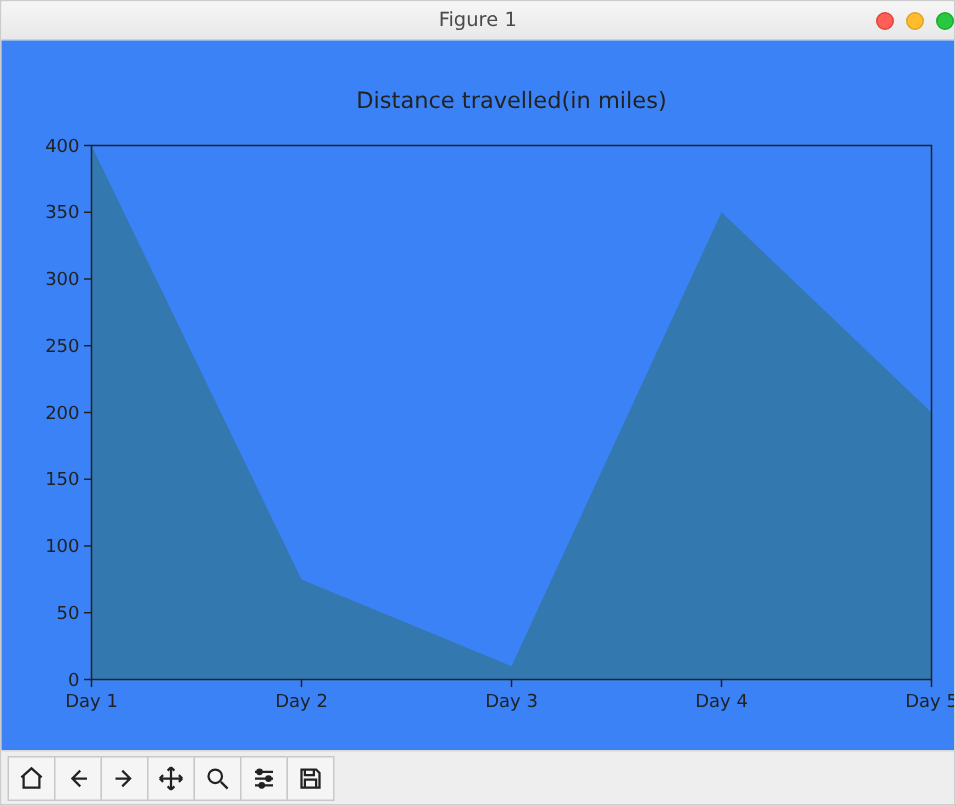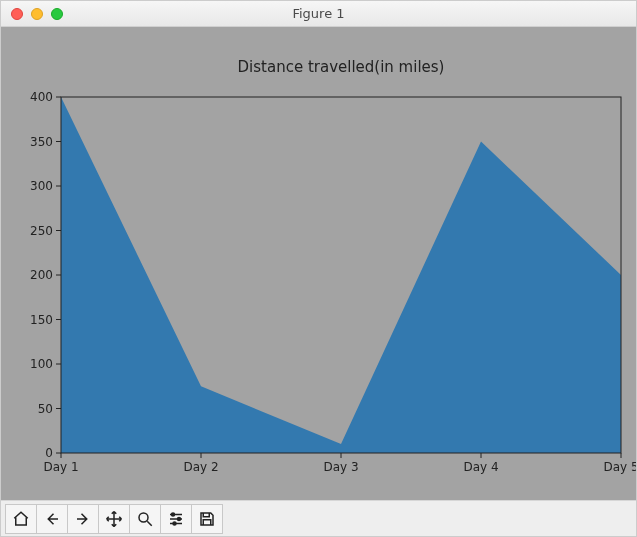--- a/index.html
+++ b/index.html
@@ -2,31 +2,32 @@
 <html><head>
 <meta charset="utf-8">
 <style>
   * { box-sizing: border-box; margin: 0; padding: 0; }
   html, body { width: 637px; height: 537px; font-family: "DejaVu Sans", Arial, sans-serif; background: #fff; }
   .window { width: 637px; height: 537px; display: flex; flex-direction: column; border: 1px solid #ccc; }
   .titlebar {
     height: 26px; background: linear-gradient(#f6f6f6,#e8e8e8);
     border-bottom: 1px solid #d0d0d0; display: flex; align-items: center;
     position: relative;
+    justify-content: flex-end;
   }
   .traffic { display: flex; gap: 8px; margin-left: 10px; }
   .tl-dot { width: 12px; height: 12px; border-radius: 50%; }
   .tl-close { background:#ff5f57; border:1px solid #e0443e; }
   .tl-min   { background:#ffbd2e; border:1px solid #dea123; }
   .tl-max   { background:#28c940; border:1px solid #1aab29; }
   .title {
     position: absolute; left: 0; right: 0; text-align: center;
     font-size: 13px; color: #4a4a4a; pointer-events: none;
   }
-  .canvas-area { flex: 1; background: #a3a3a3; position: relative; }
+  .canvas-area { flex: 1; background: #3b82f6; position: relative; }
   .canvas-area svg { width: 100%; height: 100%; display: block; }
   .toolbar {
     height: 36px; background: #eeeeee; border-top: 1px solid #d6d6d6;
     display: flex; align-items: center; padding: 2px 4px;
   }
   .tbtn {
     width: 32px; height: 30px; border: 1px solid #c8c8c8; background: #f5f5f5;
     display: flex; align-items: center; justify-content: center;
     margin-right: -1px; cursor: pointer;
   }

